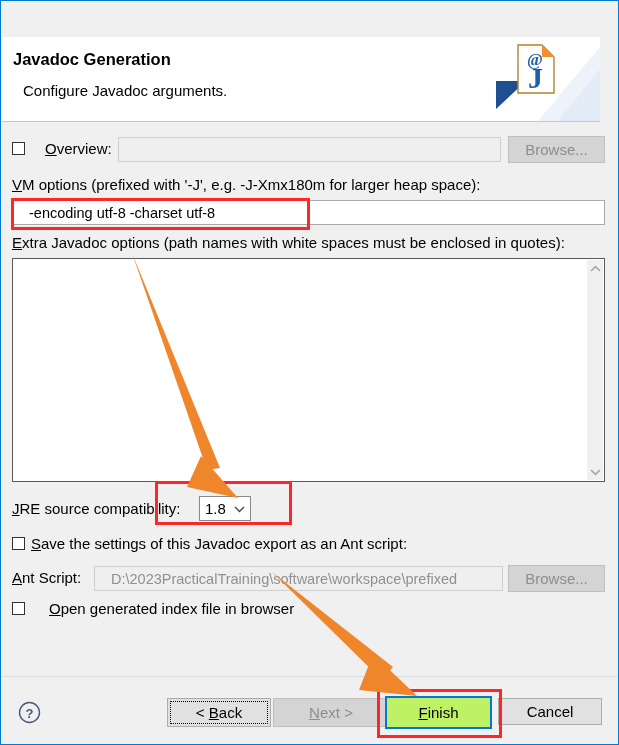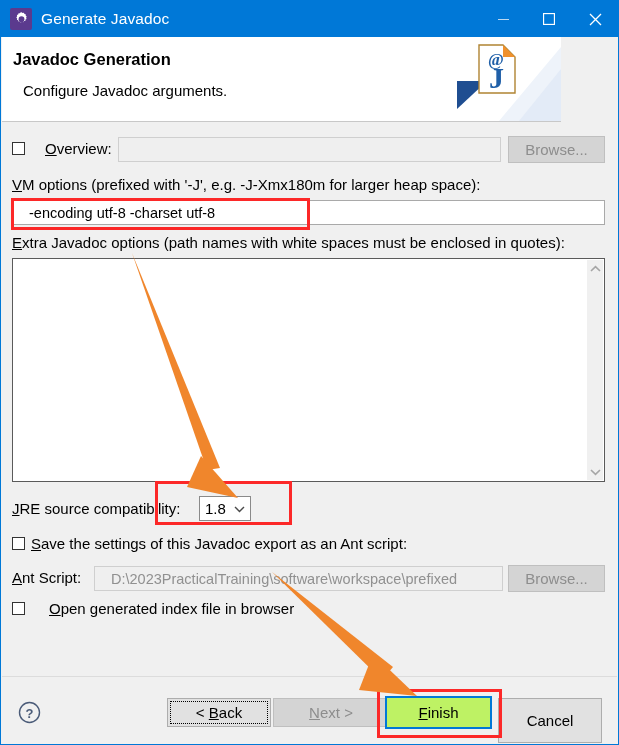--- a/index.html
+++ b/index.html
@@ -63,20 +63,21 @@
 
   
   .header {
     position: absolute;
     left: 1px; top: 36px;
     width: 559px;
     height: 84px;
     background: #ffffff;
     border-bottom: 1px solid #c8c8c8;
     overflow: hidden;
+    padding-left: 39px;
   }
   .header-title {
     position: absolute;
     left: 11px; top: 13px;
     font-size: 16.5px;
     font-weight: bold;
     color: #000000;
   }
   .header-sub {
     position: absolute;
@@ -231,46 +232,20 @@
     left: 0; top: 0;
     width: 619px; height: 745px;
     pointer-events: none;
   }
 </style>
 </head>
 <body>
 
 <div id="app">
 
-  <div class="titlebar">
-    <div class="title-icon">
-      <svg width="17" height="17" viewBox="0 0 20 20">
-        <path fill="#ffffff" d="M10 1.5l1.3.9 1.5-.4.7 1.4 1.5.4-.1 1.6 1.2 1-.7 1.4.6 1.5-1.3.8-.2 1.6-1.6.2-.9 1.3-1.5-.5-1.4.8-1-1.2-1.6.1-.4-1.5-1.5-.6.3-1.6-1-1.2 1-1.2-.3-1.6 1.5-.6.4-1.5 1.6.1 1-1.2z"></path>
-        <circle cx="10" cy="9.6" r="3.4" fill="#5b3a8e"></circle>
-      </svg>
-    </div>
-    <div class="title-text">Generate Javadoc</div>
-    <div class="win-btns">
-      <div class="win-btn wb-min">
-        <svg width="11" height="11" viewBox="0 0 11 11">
-            <path d="M0 5.5 H11" stroke="#bcd8f0" stroke-width="1"></path>
-          </svg>
-      </div>
-      <div class="win-btn wb-max">
-        <svg width="12" height="12" viewBox="0 0 12 12">
-            <rect x="0.5" y="0.5" width="11" height="11" fill="none" stroke="#ffffff" stroke-width="1.3"></rect>
-          </svg>
-      </div>
-      <div class="win-btn wb-close">
-        <svg width="13" height="13" viewBox="0 0 13 13">
-            <path d="M1 1 L12 12 M12 1 L1 12" stroke="#ffffff" stroke-width="1.3"></path>
-          </svg>
-      </div>
-    </div>
-  </div>
 
   <div class="header">
     <div class="header-title">Javadoc Generation</div>
     <div class="header-sub">Configure Javadoc arguments.</div>
     <div class="header-banner">
       <svg width="120" height="84" viewBox="0 0 120 84">
         <path d="M0 0 H120 V84 H0 Z" fill="#ffffff"></path>
         <path d="M58 84 L120 10 V84 Z" fill="#eef3fa"></path>
         <path d="M78 84 L120 32 V84 Z" fill="#e3ebf7"></path>
 
@@ -350,21 +325,21 @@
 
   <div class="btn focus-dotted" style="position:absolute; left:166px; top:697px; width:104px; height:29px;">
     <span>&lt; <span class="u">B</span>ack</span>
   </div>
   <div class="btn disabled" style="position:absolute; left:272px; top:697px; width:116px; height:29px;">
     <span><span class="u">N</span>ext &gt;</span>
   </div>
   <div class="btn focus-blue" style="position:absolute; left:384px; top:695px; width:107px; height:33px; background:#bef264;">
     <span><span class="u">F</span>inish</span>
   </div>
-  <div class="btn" style="position:absolute; left:497px; top:697px; width:104px; height:45px;">Cancel</div>
+  <div class="btn" style="position:absolute; left:497px; top:697px; width:104px; height:27px;">Cancel</div>
 
   <div class="redbox" style="left:10px; top:197px; width:299px; height:32px;"></div>
   <div class="redbox" style="left:154px; top:480px; width:137px; height:44px;"></div>
   <div class="redbox" style="left:376px; top:688px; width:125px; height:49px;"></div>
 
   <svg class="arrow-layer" viewBox="0 0 619 745">
 
     <path d="M131 252 L219 467 L206 469 Z" fill="#f0862c"></path>
     <path d="M200 455 L237 497 L186 486 Z" fill="#f0862c"></path>
 

